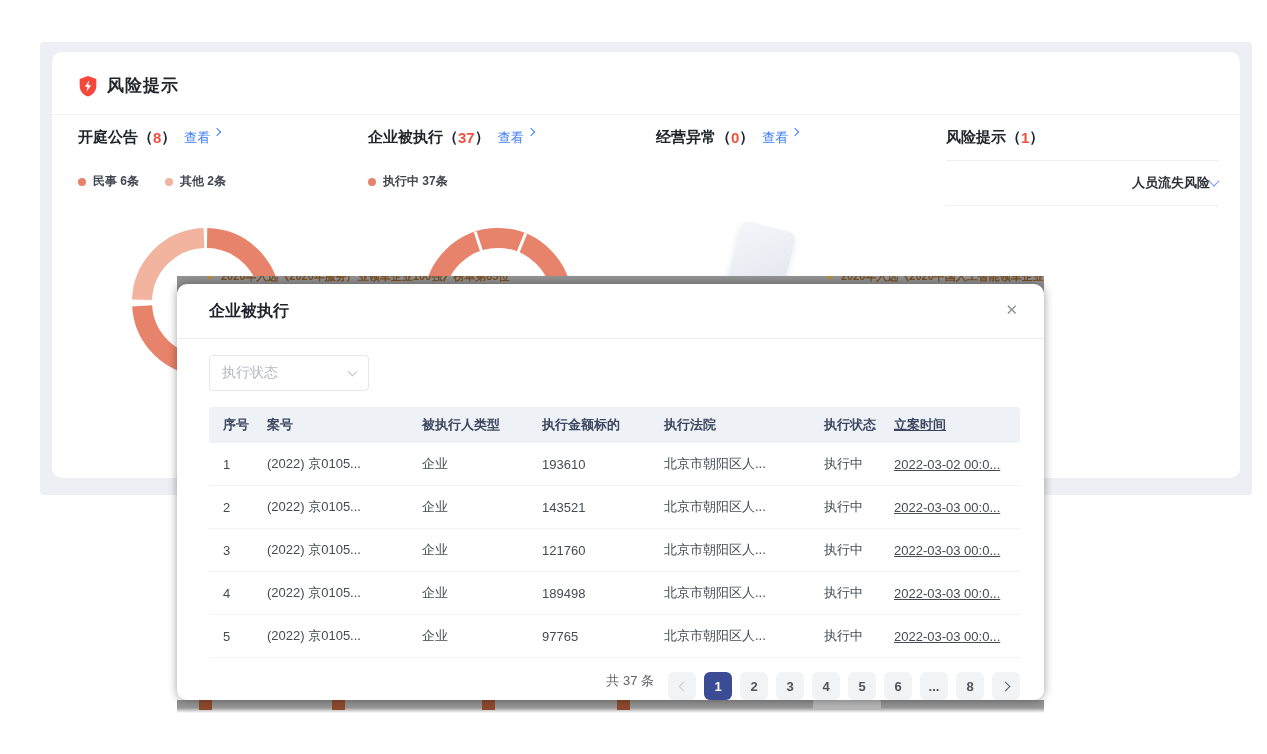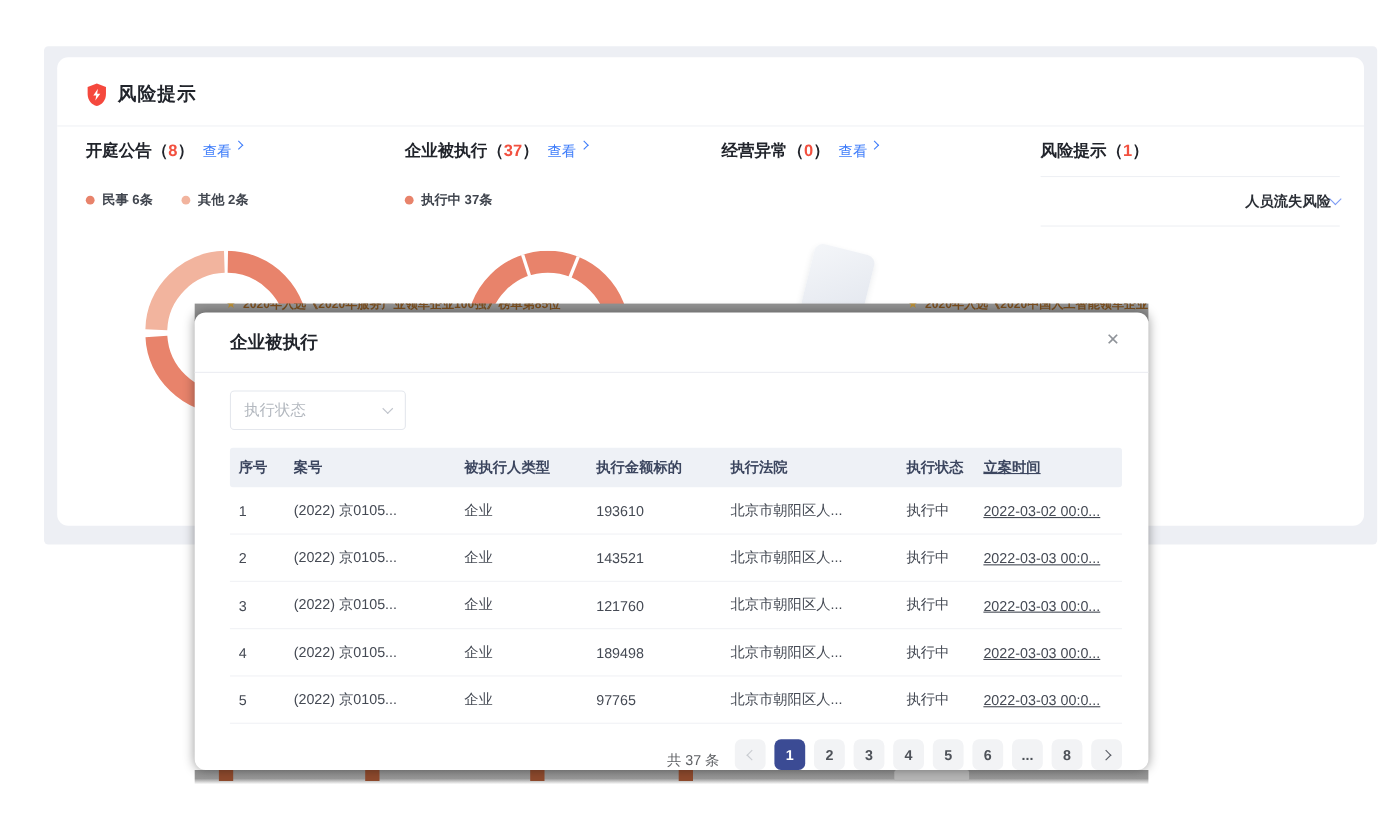--- a/index.html
+++ b/index.html
@@ -69,25 +69,25 @@
                 display:flex; align-items:center; padding:0 12px; cursor:pointer; background:#fff; }
   .select-placeholder { font-size:14px; color:#b3b8bf; }
   .select-chev { position:absolute; right:12px; top:12px; width:7px; height:7px;
                  border-right:1.4px solid #c0c4cc; border-bottom:1.4px solid #c0c4cc; transform:rotate(45deg); }
 
   .table { margin-top:16px; width:811px; font-size:13px; }
   .trow { display:flex; align-items:center; }
   .thead { height:36px; background:#eef1f6; border-radius:3px; font-weight:700; color:#3c465f; }
   .tbody-row { height:43px; color:#454a54; border-bottom:1px solid #f1f2f5; }
   .cell { padding-left:10px; white-space:nowrap; overflow:hidden; }
-  .c0 { width:48px; padding-left:8px; }
+  .c0 { width:48px; padding-left:14px; }
   .c1 { width:155px; } .c2 { width:120px; } .c3 { width:122px; }
   .c4 { width:160px; } .c5 { width:70px; }  .c6 { width:136px; padding-right:8px;text-decoration:underline; }
 
-  .pagination { margin-top:14px; display:flex; justify-content:flex-end; align-items:flex-end; gap:8px; }
+  .pagination { margin-top:14px; display:flex; justify-content:flex-end; align-items:flex-start; gap:8px; }
   .total-label { font-size:13px; color:#606266; margin-right:6px; }
   .pg-btn { min-width:28px; height:28px; border-radius:6px; background:#f2f3f5; color:#4e5259;
             display:flex; align-items:center; justify-content:center; font-size:13px; font-weight:700; cursor:pointer; }
   .pg-btn.active { background:#3b4b94; color:#fff; }
   .pg-arrow { width:7px; height:7px; border-top:1.6px solid #5a5e66; border-right:1.6px solid #5a5e66; }
   .pg-arrow.prev { transform:rotate(-135deg); border-color:#c9ccd1; margin-left:2px; }
   .pg-arrow.next { transform:rotate(45deg); margin-right:2px; }
 </style>
 </head>
 <body>

